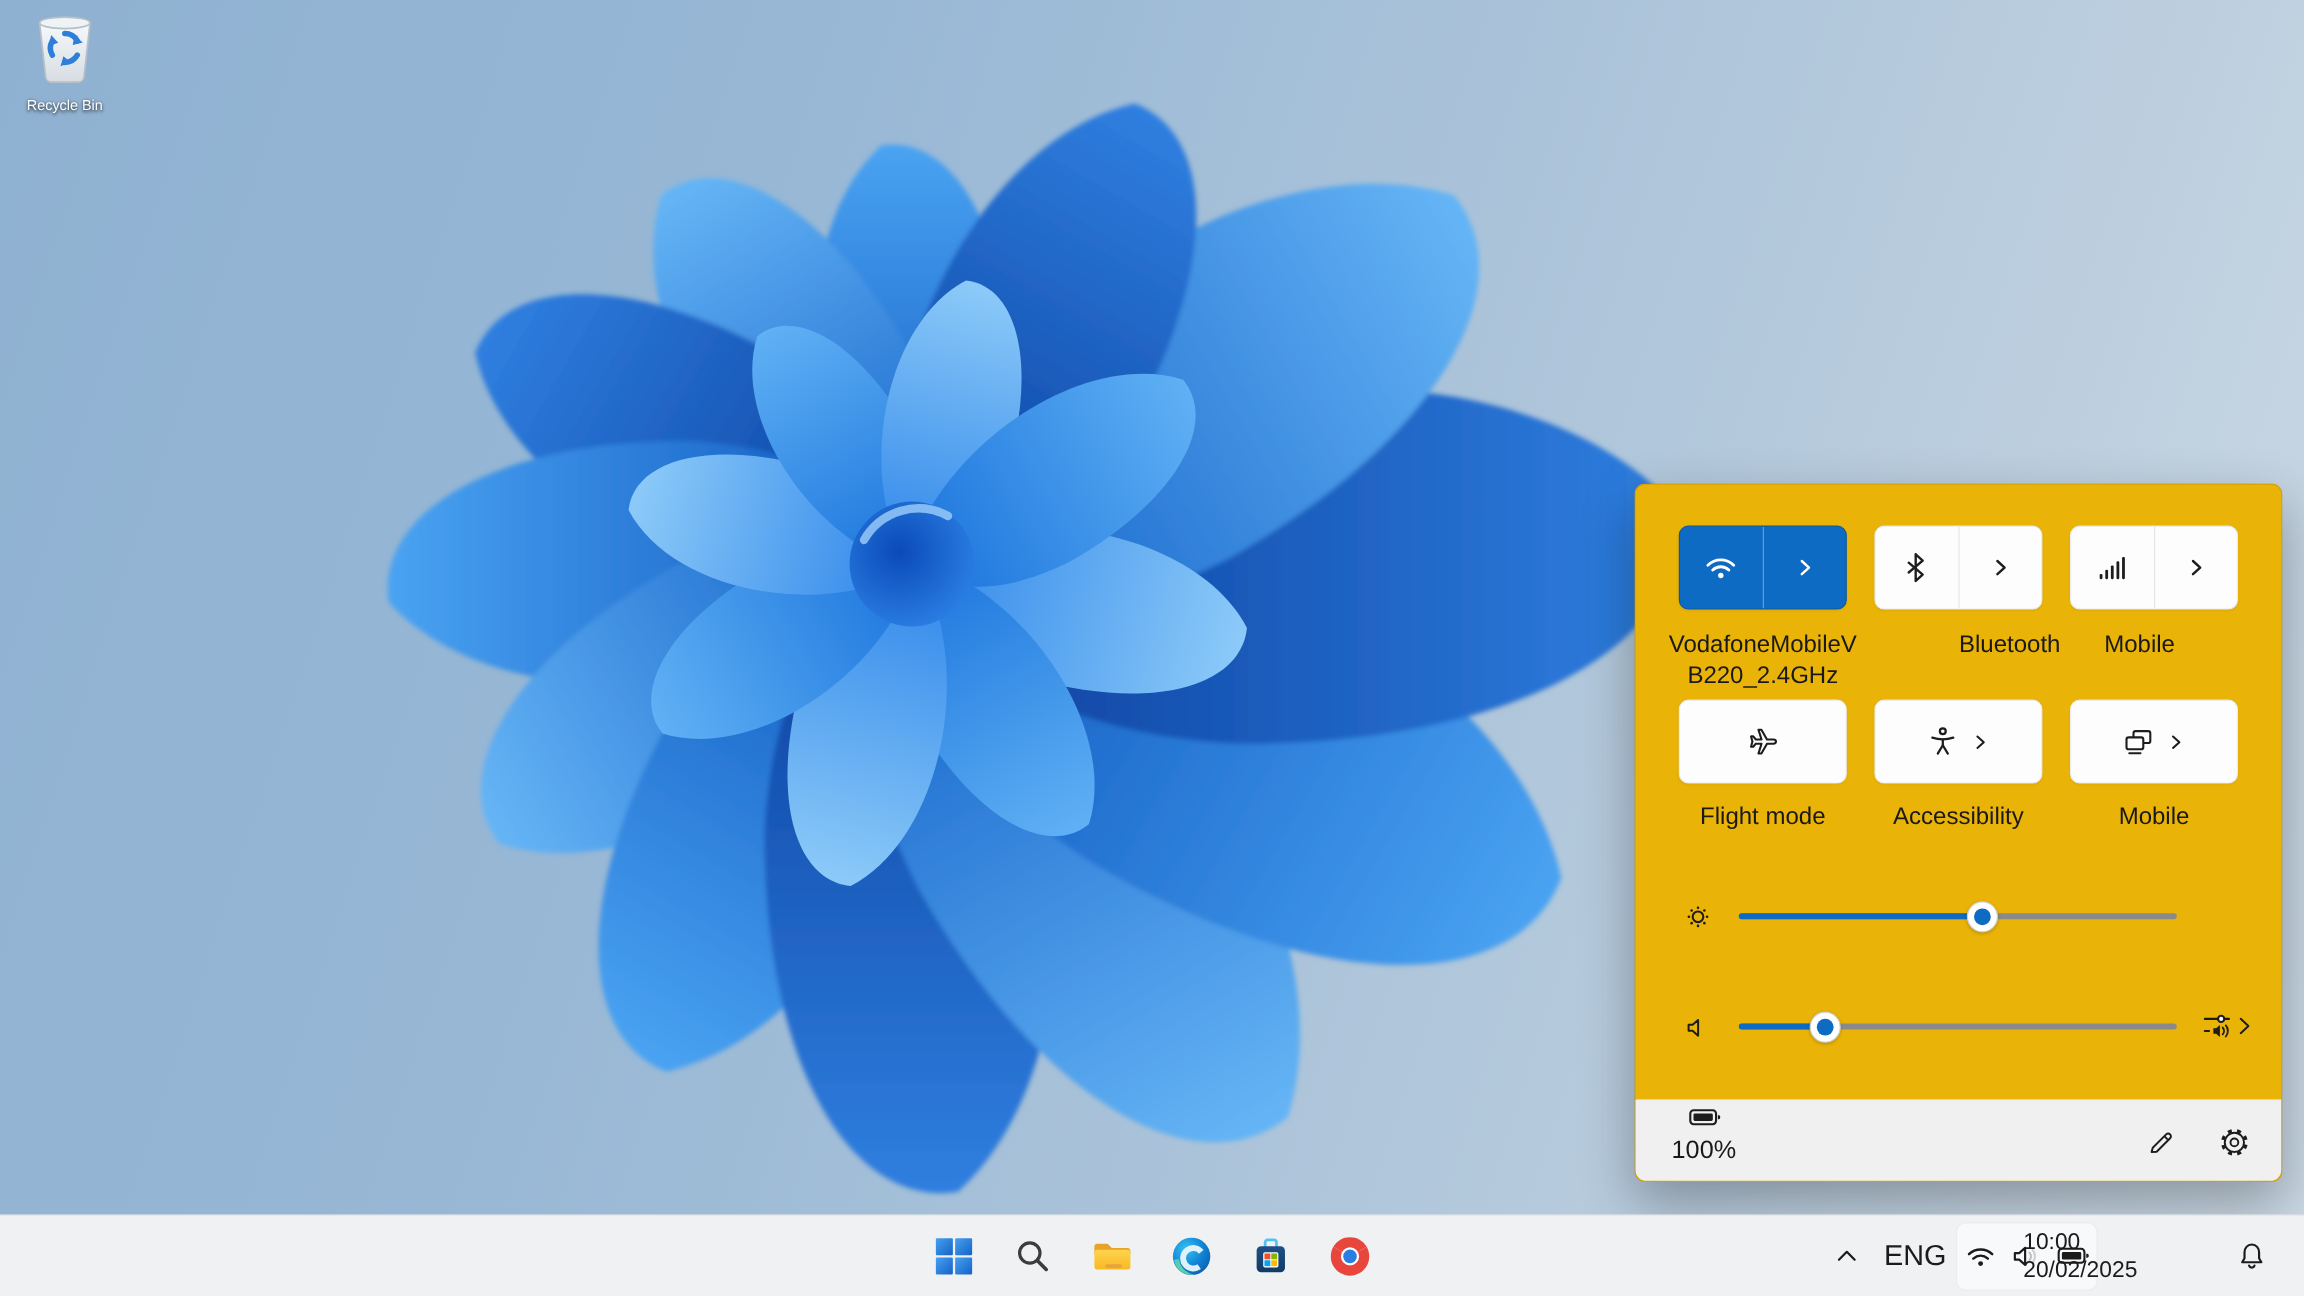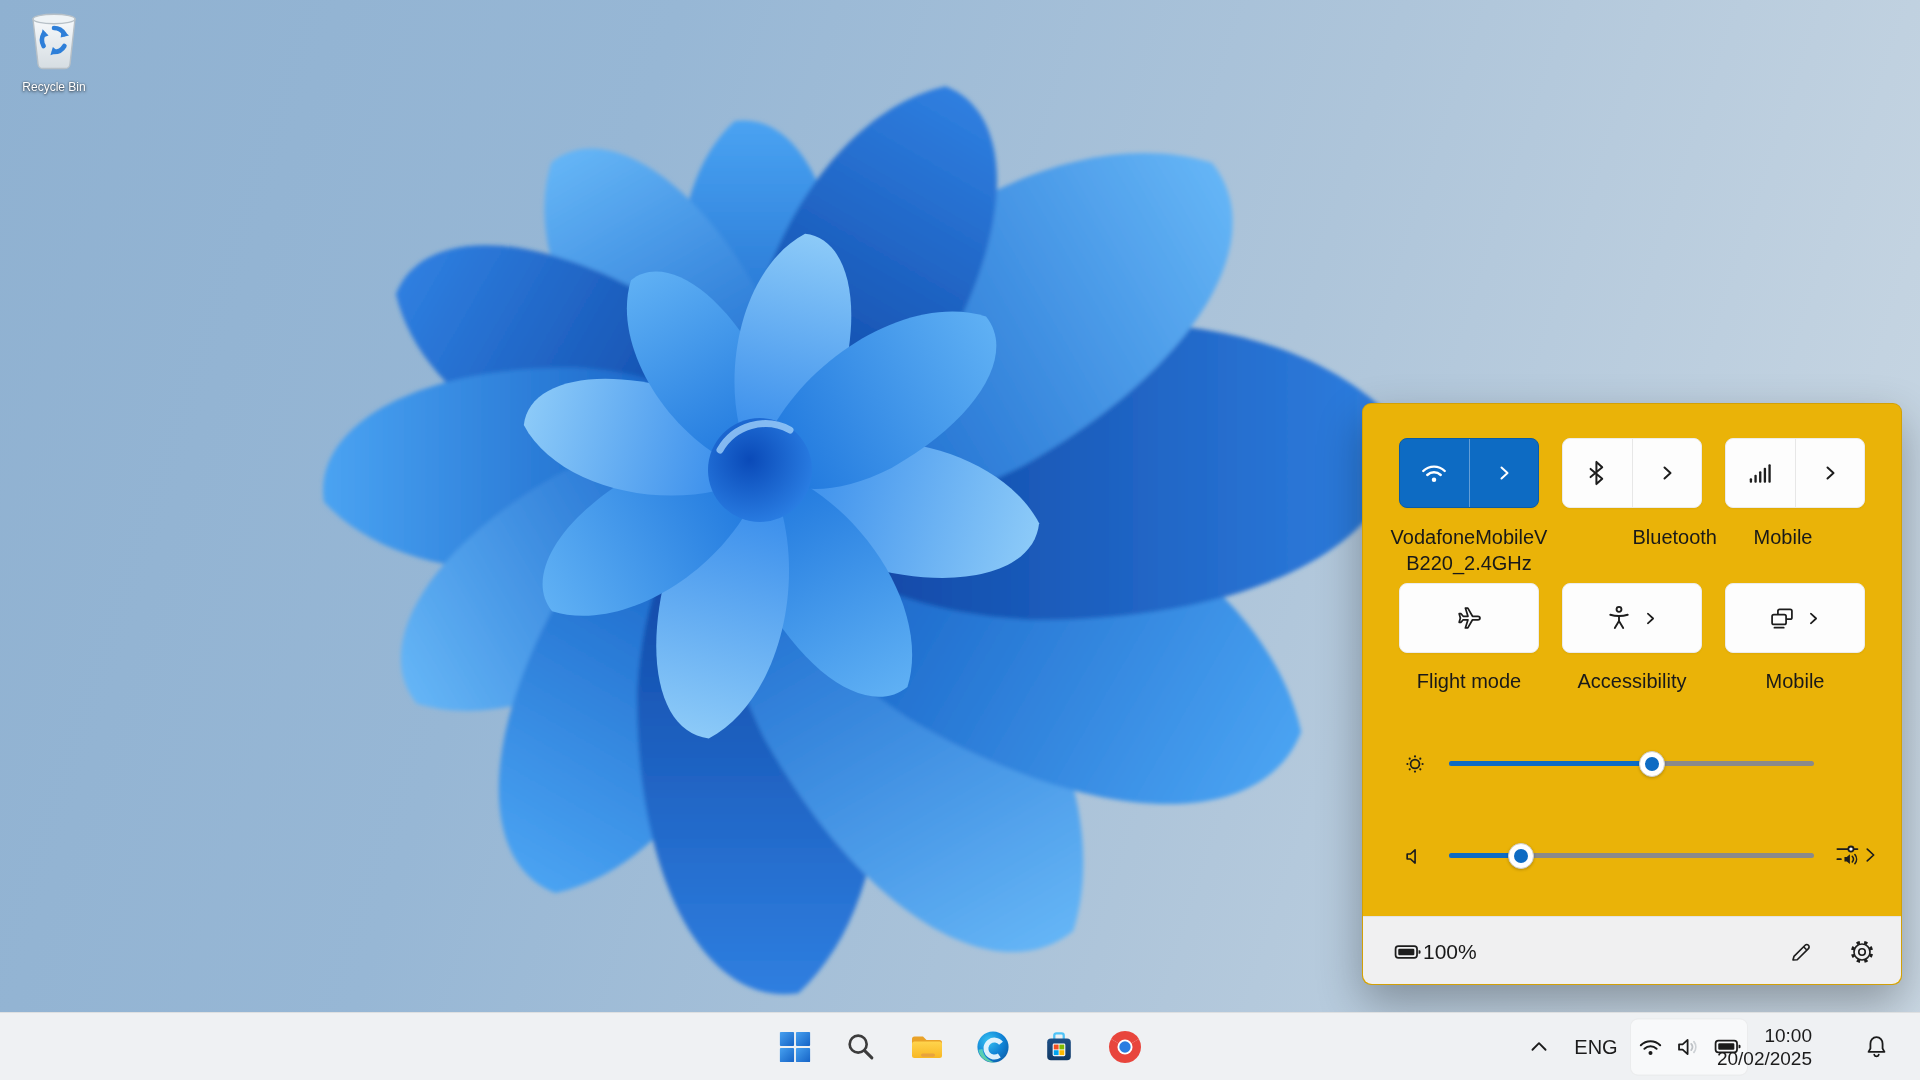--- a/index.html
+++ b/index.html
@@ -30,37 +30,37 @@
   .ic-white{stroke:#ffffff;}
   .qs-tilelabel{position:absolute;width:170px;text-align:center;font-size:20px;line-height:26px;color:#191919;}
   .qs-icon{position:absolute;}
   .track{position:absolute;width:365px;height:5px;border-radius:3px;background:#8a8a8a;cursor:pointer;}
   .fill{position:absolute;left:0;top:0;height:100%;border-radius:3px;background:#0d6bc3;}
   .thumb{position:absolute;right:-12px;top:50%;transform:translateY(-50%);width:24px;height:24px;
     border-radius:50%;background:#fff;border:1px solid #cfcfcf;box-shadow:0 1px 3px rgba(0,0,0,.22);cursor:pointer;}
   .thumb::after{content:"";position:absolute;inset:5px;border-radius:50%;background:#0d6bc3;}
   .qs-footer{position:absolute;left:0;right:0;top:512px;bottom:0;background:#f0f0f1;
     border-top:1px solid #e3e3e3;border-radius:0 0 9px 9px;}
-  .battery-status{position:absolute;left:30px;top:0;height:70px;display:flex;align-items:center;gap:2px;cursor:pointer;}
+  .battery-status{position:absolute;left:30px;top:0;height:70px;display:flex;align-items:center;gap:2px;cursor:pointer;flex-direction:column;}
   .battery-status span{font-size:21px;color:#191919;}
   .foot-btn{position:absolute;top:14px;width:42px;height:42px;display:flex;align-items:center;justify-content:center;
     border-radius:6px;cursor:pointer;}
 
   
   .taskbar{position:absolute;left:0;right:0;bottom:0;height:67px;background:#eff1f3;
     border-top:1px solid rgba(0,0,0,.07);}
   .tb-center{position:absolute;left:50%;top:0;transform:translateX(-50%);height:100%;
     display:flex;align-items:center;gap:28px;}
   .tb-btn{width:38px;height:38px;display:flex;align-items:center;justify-content:center;border-radius:6px;cursor:pointer;}
   .tray-item{position:absolute;top:50%;transform:translateY(-50%);display:flex;align-items:center;justify-content:center;cursor:pointer;}
   .tray-group{left:1630px;width:116px;height:55px;background:#f8f9fa;border:1px solid rgba(0,0,0,.05);
     border-radius:8px;display:flex;align-items:center;justify-content:center;gap:11px;}
-  .tray-lang{left:1572px;width:48px;font-size:20px;color:#1b1b1b;}
+  .tray-lang{left:1572px;width:48px;font-size:24px;color:#1b1b1b;}
   .tray-chevron{left:1524px;width:30px;}
-  .tray-clock{left:1686px;width:126px;text-align:right;font-size:19px;line-height:23px;color:#1b1b1b;display:block;}
+  .tray-clock{left:1686px;width:126px;text-align:left;font-size:19px;line-height:23px;color:#1b1b1b;display:block;}
   .tray-bell{left:1860px;width:32px;}
 </style>
 </head>
 <body>
 
 <div class="screen">
 
   <div class="wallpaper">
     <svg width="1920" height="1080" viewBox="0 0 1920 1080">
       <defs>

